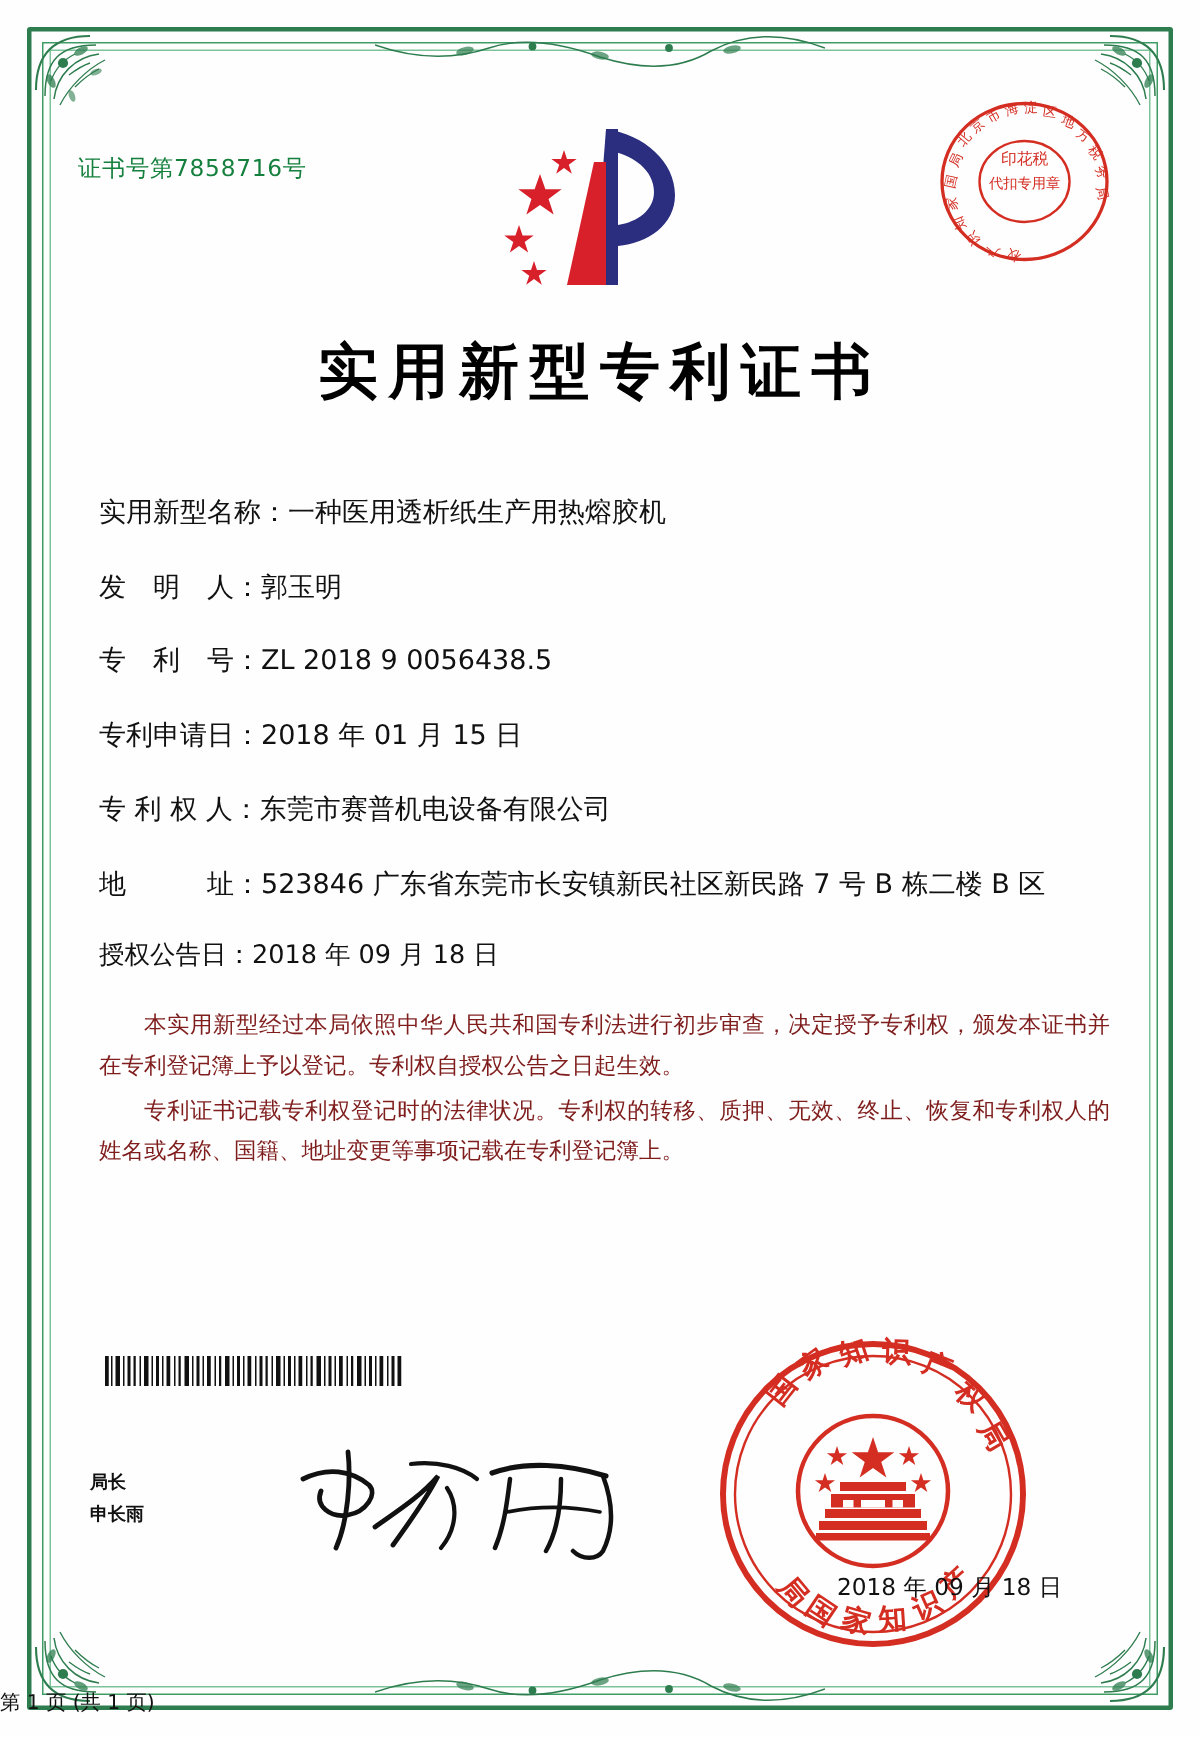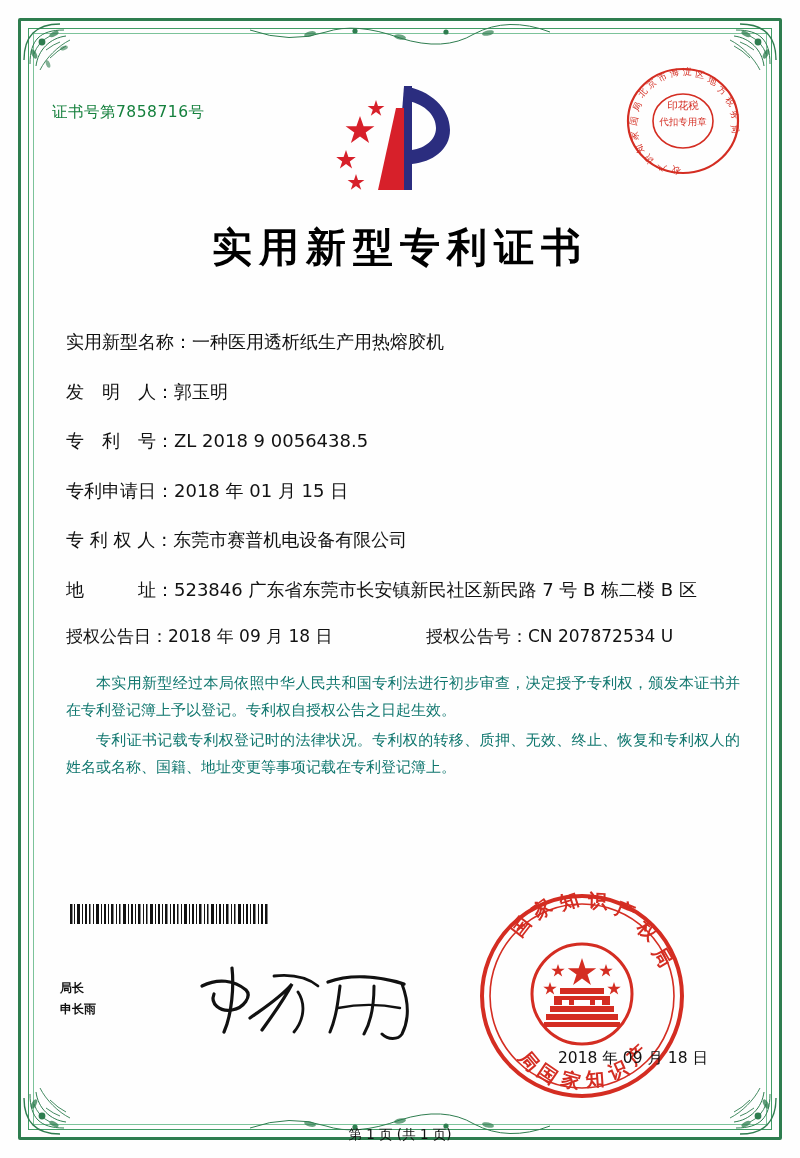--- a/index.html
+++ b/index.html
@@ -138,21 +138,21 @@
   .inline-row .left { width: 360px; }
   .inline-row .right { }
 
   .body-text {
     position: absolute;
     left: 18px;
     right: 12px;
     top: 622px;
     font-size: 15px;
     line-height: 1.82;
-    color: #0f766e;
+    color: #7f1d1d;
     text-align: justify;
   }
   .body-text p {
     margin: 0 0 2px 0;
     text-indent: 2em;
   }
 
   
   .barcode {
     position: absolute;
@@ -192,21 +192,20 @@
     right: 44px;
     top: 1000px;
     font-size: 15.5px;
     color: #111;
   }
 
   .page-footer {
     position: absolute;
     left: 0; right: 0;
     bottom: 14px;
-    text-align: center;
     font-size: 13.5px;
     color: #111;
   }
 </style>
 </head>
 <body>
 
 <div class="page">
 
   <div class="border-outer"></div>
@@ -366,23 +365,20 @@
         <span class="field-value">东莞市赛普机电设备有限公司</span>
       </div>
       <div class="field-row">
         <span class="field-label">地　　　址：</span>
         <span class="field-value">523846 广东省东莞市长安镇新民社区新民路 7 号 B 栋二楼 B 区</span>
       </div>
 
       <div class="inline-row">
         <span class="left">
           <span>授权公告日：</span><span>2018 年 09 月 18 日</span>
-        </span>
-        <span class="right">
-          <span>授权公告号：</span><span>CN 207872534 U</span>
         </span>
       </div>
     </div>
 
     <div class="body-text">
       <p>本实用新型经过本局依照中华人民共和国专利法进行初步审查，决定授予专利权，颁发本证书并在专利登记簿上予以登记。专利权自授权公告之日起生效。</p>
       <p>专利证书记载专利权登记时的法律状况。专利权的转移、质押、无效、终止、恢复和专利权人的姓名或名称、国籍、地址变更等事项记载在专利登记簿上。</p>
     </div>
 
     <div class="barcode">

